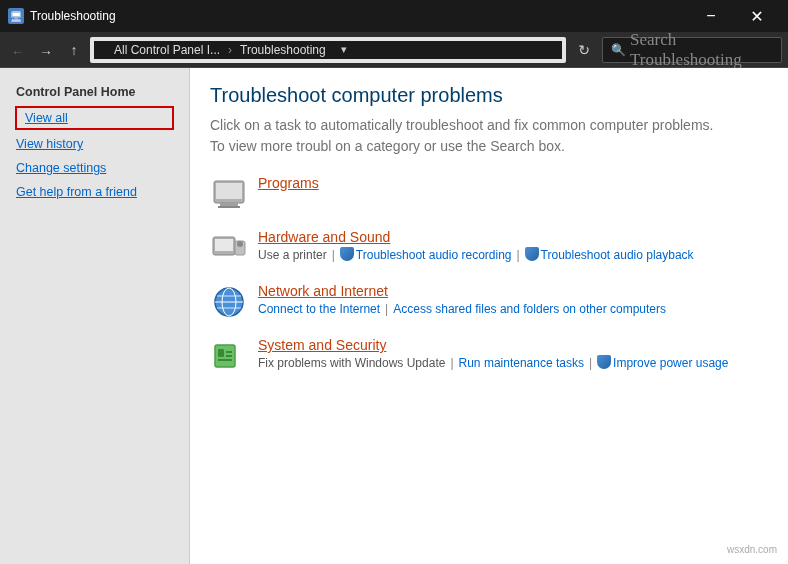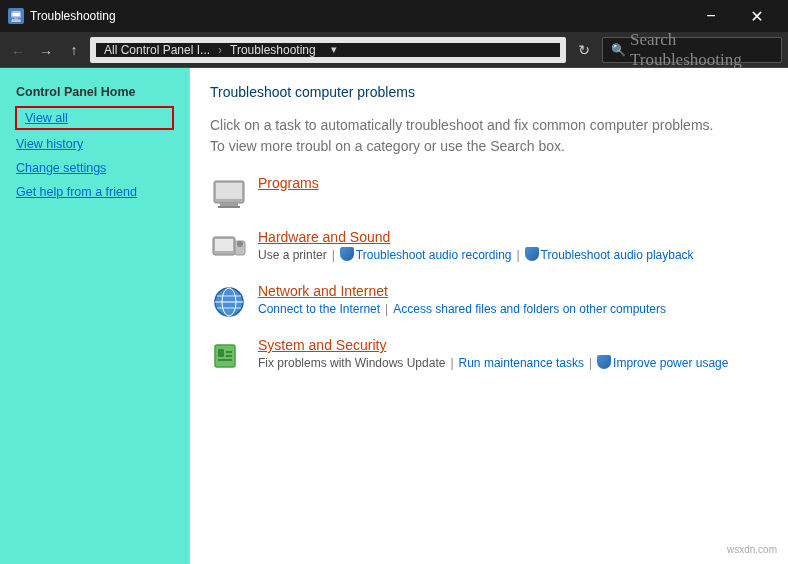--- a/index.html
+++ b/index.html
@@ -71,25 +71,25 @@
       background: transparent;
       border: none;
       cursor: pointer;
       font-size: 14px;
       border-radius: 3px;
     }
     .nav-btn.disabled { color: #666; cursor: default; }
     .breadcrumb-area {
       flex: 1;
       background: #1a1a1a;
-      border: 6px solid #e5e5e5;
+      border: 4px solid #e5e5e5;
       height: 26px;
       display: flex;
       align-items: center;
-      padding: 0 8px;
+      padding: 0 20px;
       color: #ddd;
       font-size: 12px;
       border-radius: 2px;
       gap: 4px;
     }
     .breadcrumb-sep { color: #888; margin: 0 4px; }
     .breadcrumb-dropdown {
       width: 20px;
       height: 24px;
       background: transparent;
@@ -129,21 +129,21 @@
     
     .main-container {
       display: flex;
       height: calc(564px - 32px - 36px);
       background: #fff;
     }
 
     
     .sidebar {
       width: 190px;
-      background: #5eead4;
+      background: #e5e5e5;
       padding: 12px 0;
       flex-shrink: 0;
       border-right: 1px solid #ccc;
     }
     .sidebar-item {
       padding: 5px 16px;
       color: #0066cc;
       cursor: pointer;
       font-size: 12.5px;
       text-decoration: underline;
@@ -163,24 +163,24 @@
     }
 
     
     .content-area {
       flex: 1;
       padding: 16px 20px;
       overflow: hidden;
       background: #fff;
     }
     .page-heading {
-      font-size: 14px;
+      font-size: 20px;
       color: #003e6b;
       font-weight: 400;
-      margin-bottom: 15px;
+      margin-bottom: 8px;
     }
     .page-desc {
       font-size: 14px;
       color: #737373;
       line-height: 1.5;
       margin-bottom: 18px;
       max-width: 520px;
     }
 
     

